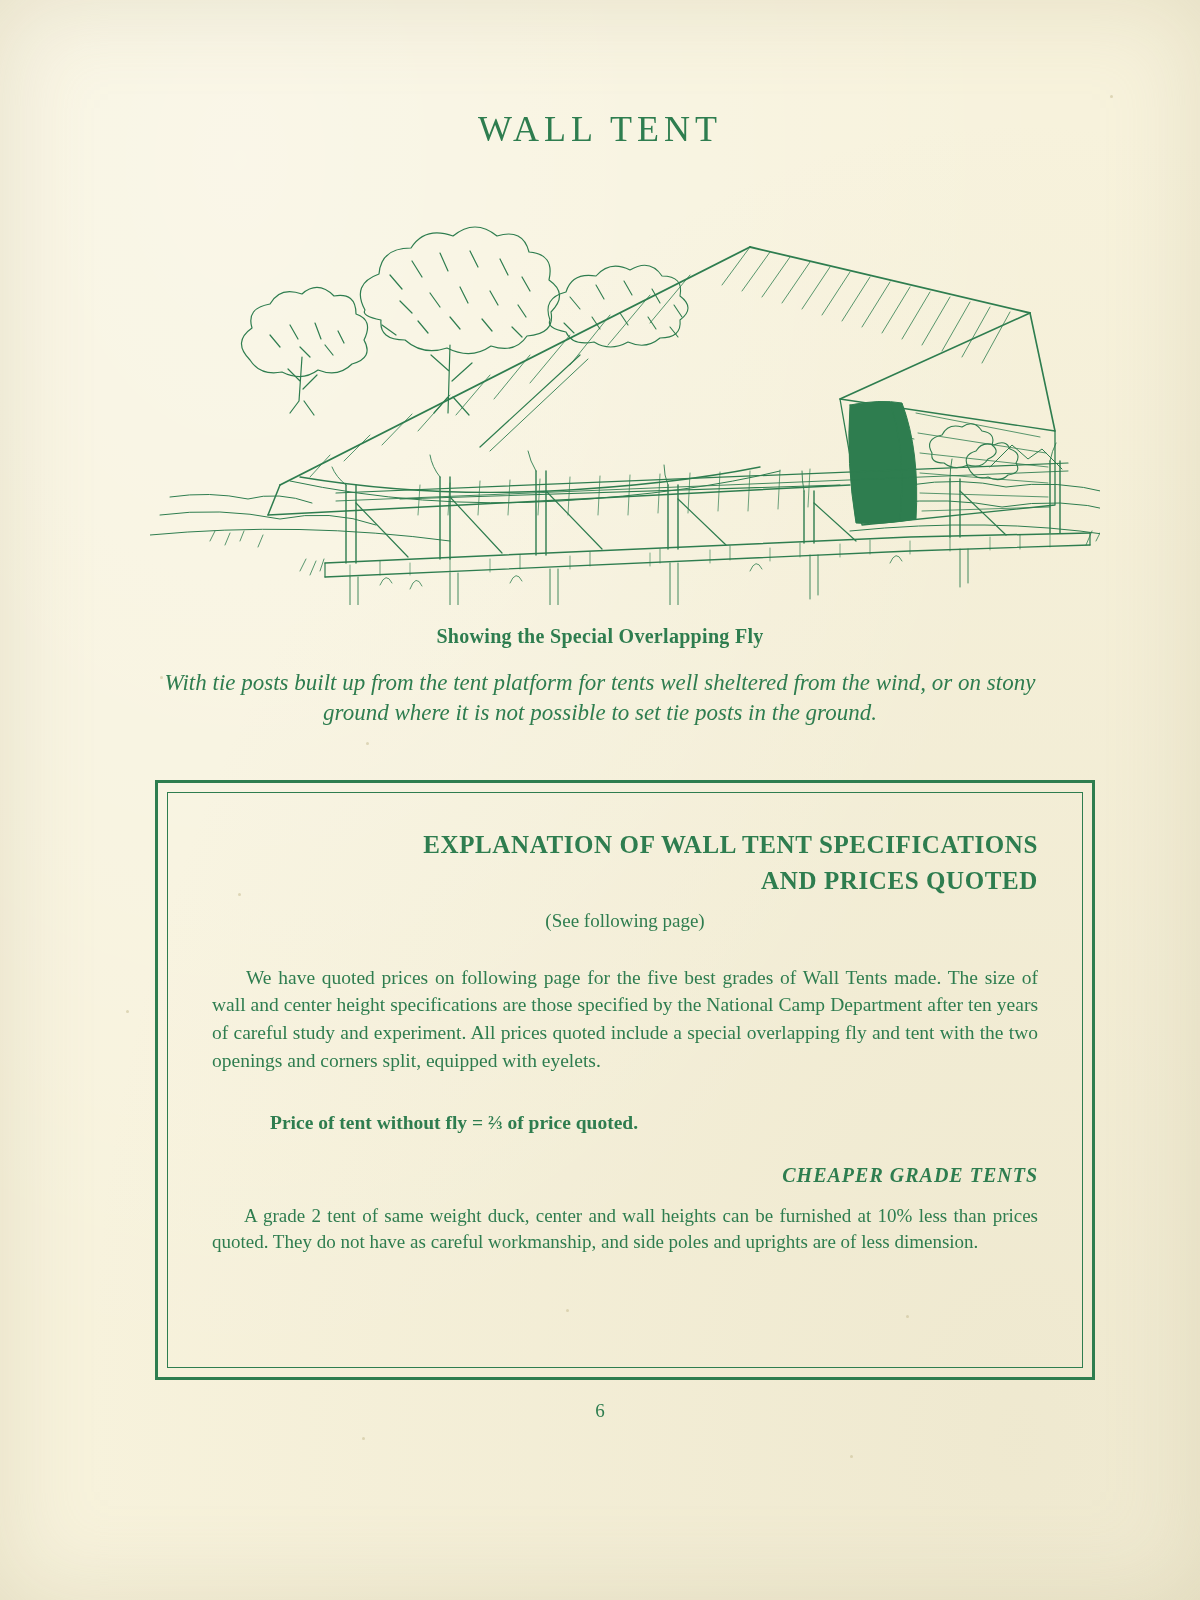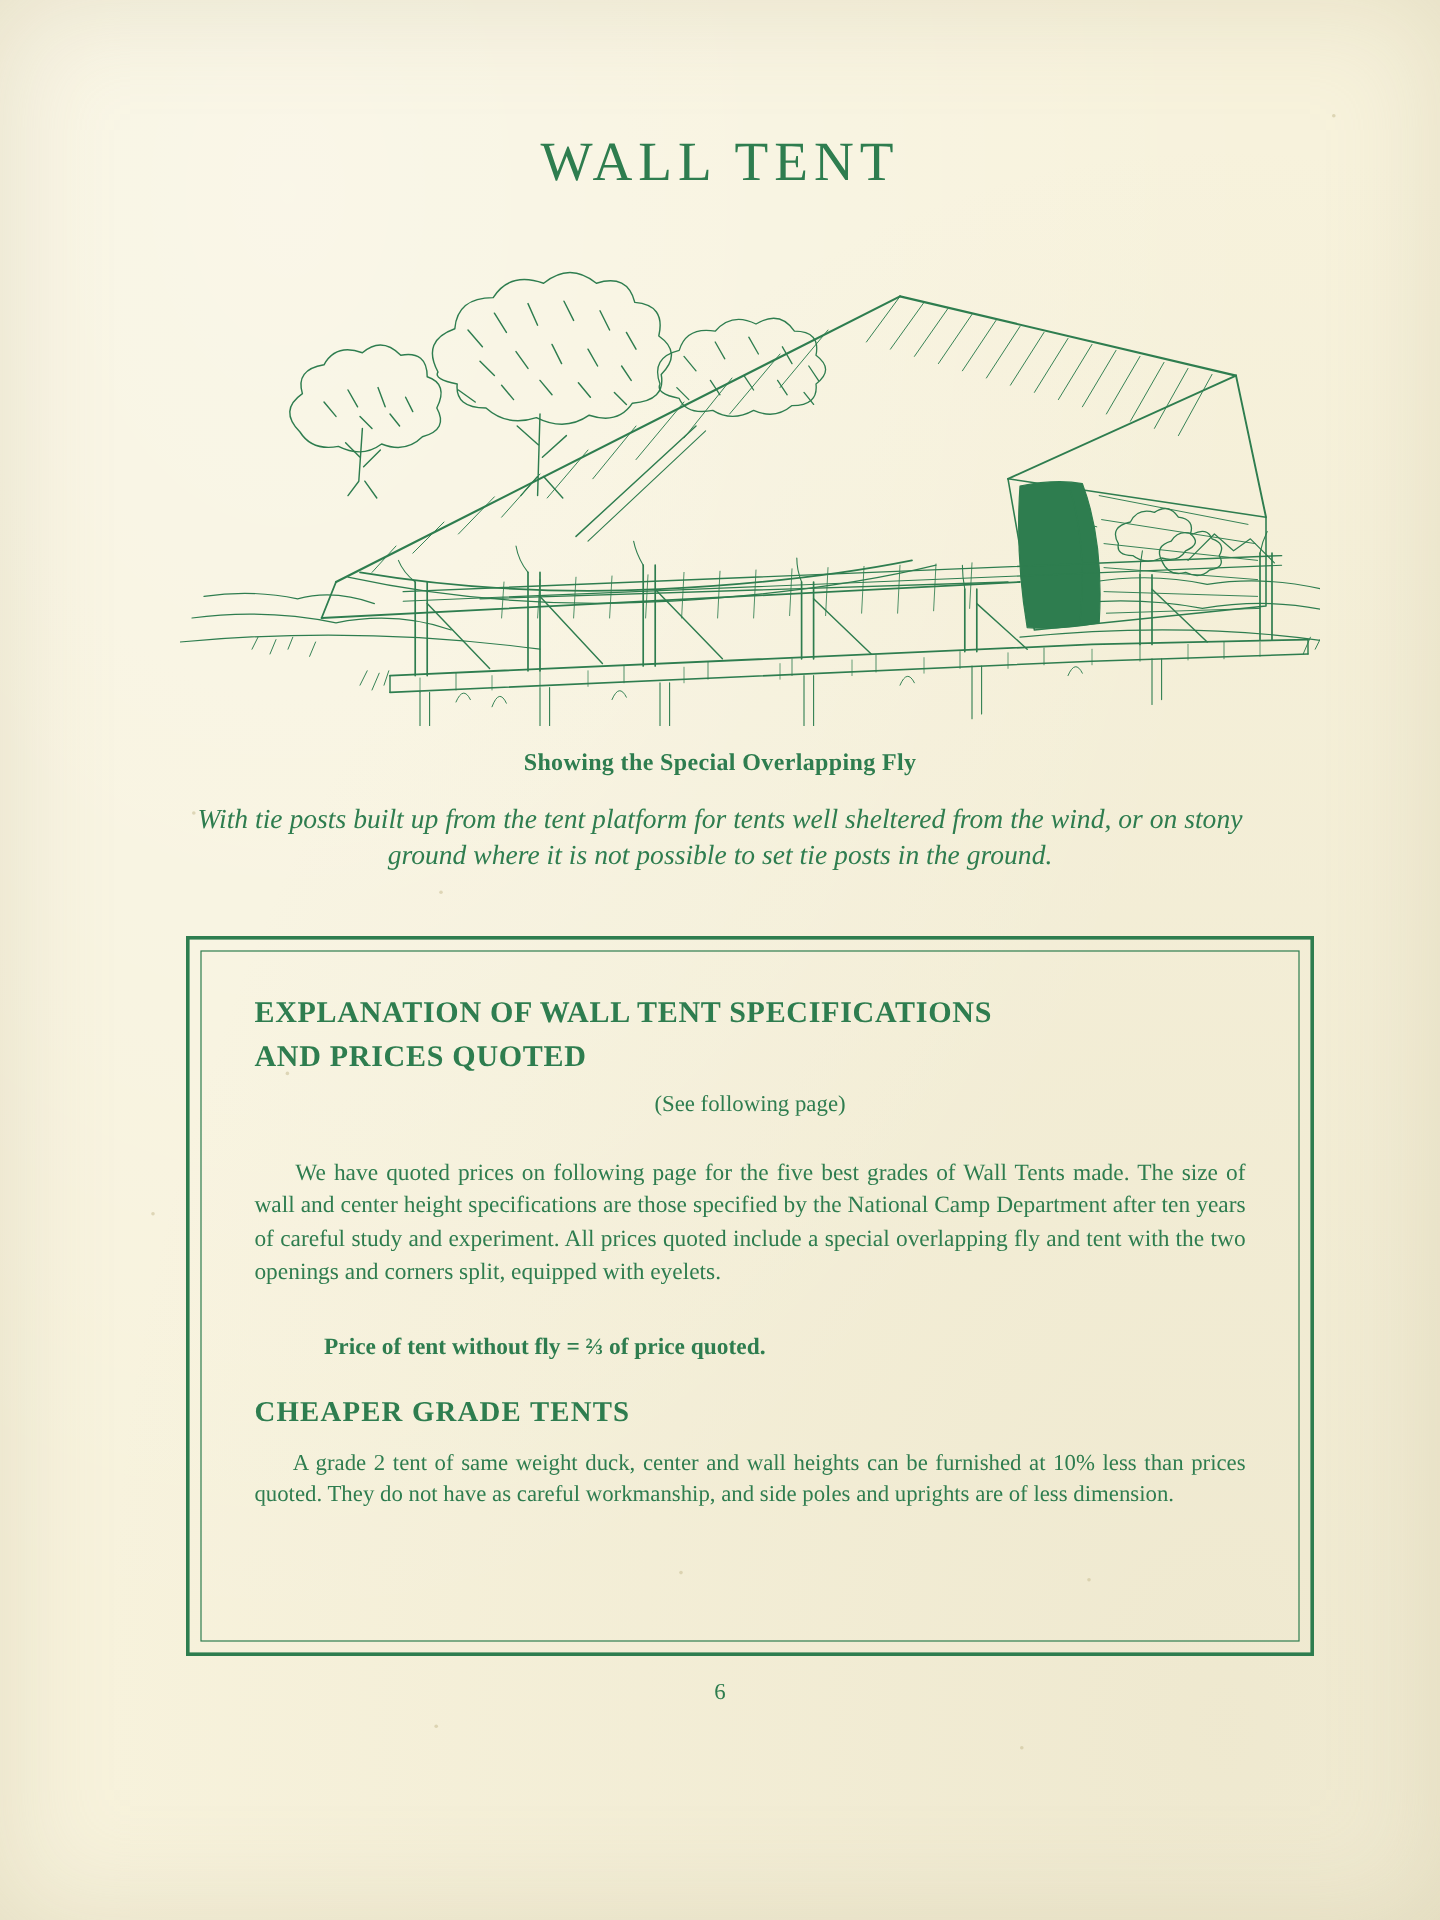--- a/index.html
+++ b/index.html
@@ -31,21 +31,21 @@
     pointer-events: none;
   }
 
   
   .title {
     position: absolute;
     top: 108px;
     left: 0;
     width: 1200px;
     text-align: center;
-    font-size: 46px;
+    font-size: 36px;
     letter-spacing: 5px;
     color: #2e7d4f;
     font-family: "Liberation Serif", serif;
     font-weight: 400;
   }
 
   
   .illustration {
     position: absolute;
     top: 185px;
@@ -91,21 +91,21 @@
     box-sizing: border-box;
   }
   .spec-box-inner {
     position: absolute;
     inset: 9px;
     border: 1.5px solid #2e7d4f;
     box-sizing: border-box;
     padding: 34px 44px 20px 44px;
   }
   .spec-title {
-    text-align: left;
+    text-align: right;
     font-size: 25px;
     font-weight: bold;
     letter-spacing: 0.6px;
     line-height: 1.45;
     color: #2e7d4f;
   }
   .spec-subtitle {
     text-align: center;
     font-size: 19px;
     margin-top: 10px;
@@ -128,26 +128,27 @@
     line-height: 1.5;
     margin-bottom: 13px;
     padding-left: 58px;
     color: #2e7d4f;
   }
   .price-line .cont {
     display: block;
     padding-left: 22px;
   }
   .cheaper-title {
-    text-align: left;
-    font-size: 24px;
+    text-align: right;
+    font-size: 20px;
     font-weight: bold;
     letter-spacing: 1px;
     margin-top: 26px;
     color: #2e7d4f;
+    font-style: italic;
   }
   .cheaper-para {
     margin-top: 16px;
     font-size: 19px;
     line-height: 1.4;
     text-align: justify;
     text-indent: 32px;
     color: #2e7d4f;
   }
 

